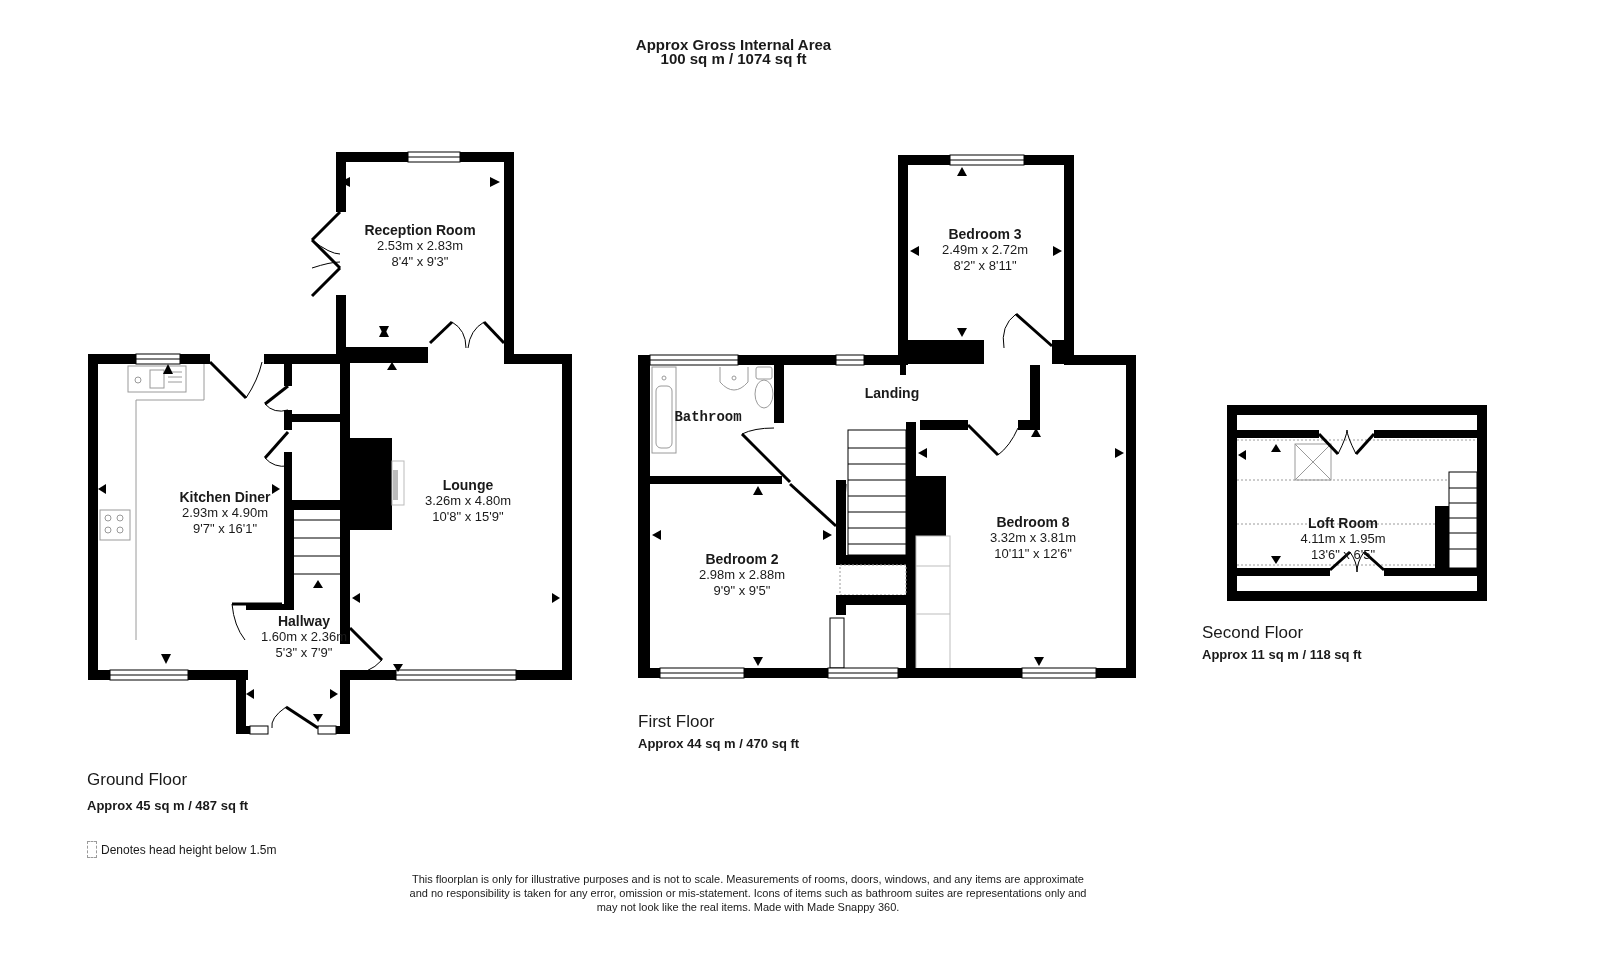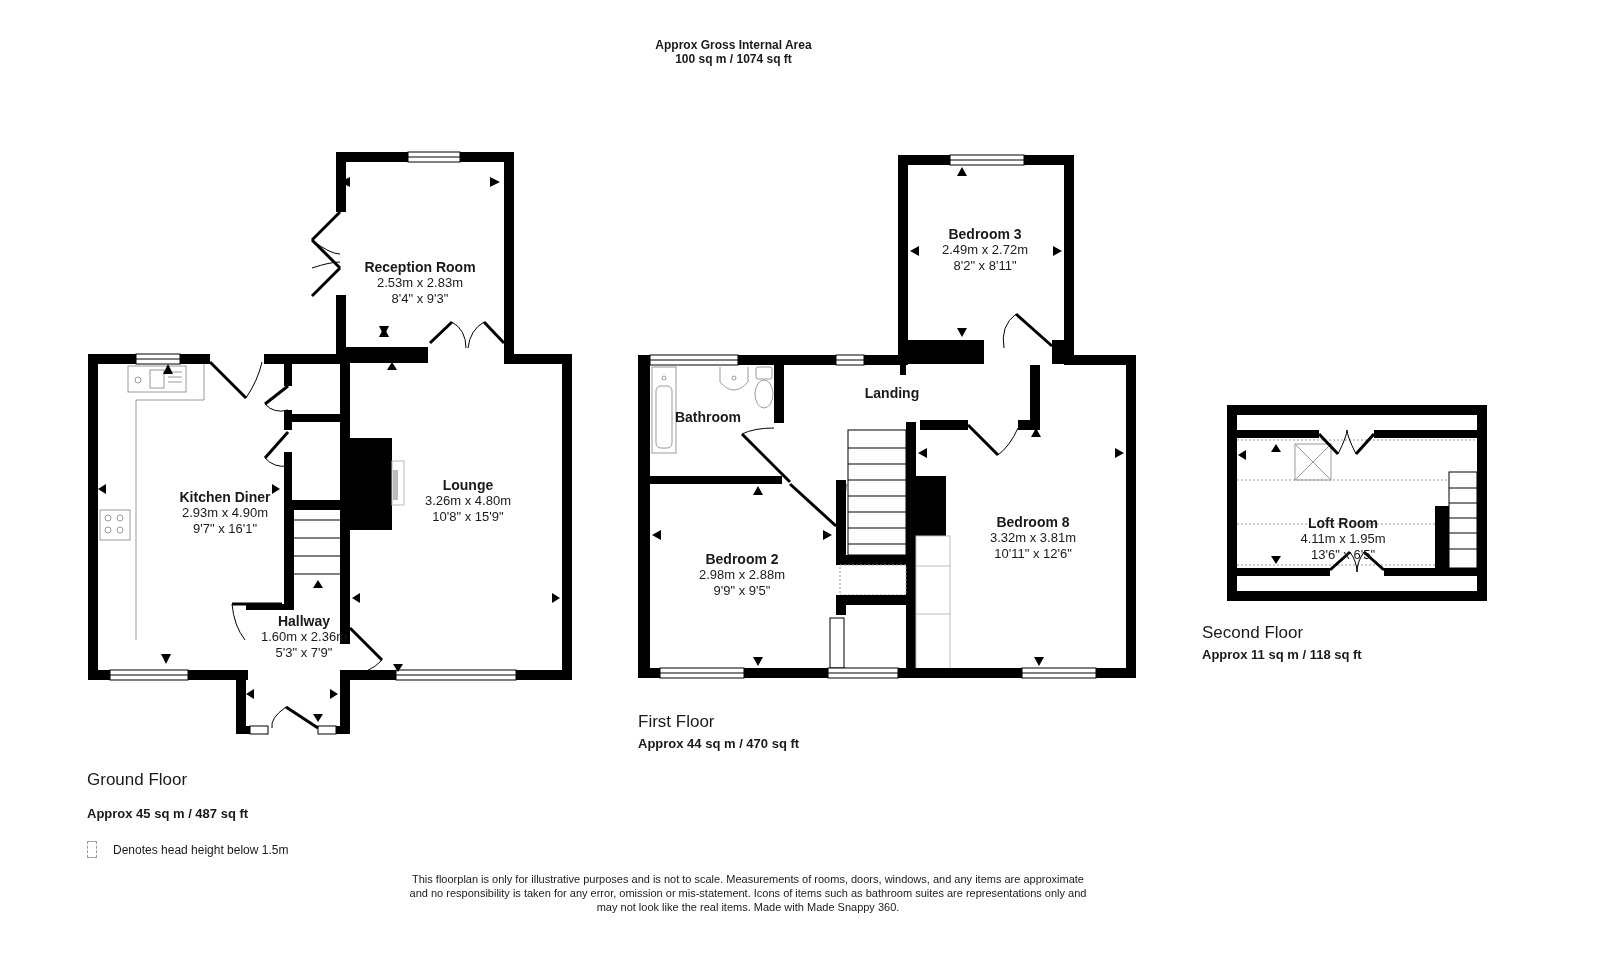--- a/index.html
+++ b/index.html
@@ -1,24 +1,24 @@
 <!DOCTYPE html>
 <html><head>
 <meta charset="utf-8">
 <style>
   html, body { margin: 0; padding: 0; background: #ffffff; }
   body { width: 1600px; height: 953px; position: relative; overflow: hidden; font-family: "Liberation Sans", sans-serif; color: #1a1a1a; }
   .abs { position: absolute; }
-  .header { left: 0; width: 1467px; top: 38px; text-align: center; font-weight: bold; font-size: 12px; line-height: 14px; }
+  .header { left: 0; width: 1467px; top: 38px; text-align: center; font-weight: bold; font-size: 15px; line-height: 14px; }
   .plan { position: absolute; left: 0; top: 0; }
   .room-label { position: absolute; text-align: center; transform: translateX(-50%); white-space: nowrap; font-size: 13px; line-height: 16px; }
   .room-label .nm { font-weight: bold; font-size: 14px; }
   .floor-title { font-size: 17px; }
   .floor-area { font-weight: bold; font-size: 13px; }
-  .legend { font-size: 12px; display: flex; align-items: center; gap: 16px; }
+  .legend { font-size: 12px; display: flex; align-items: center; gap: 4px; }
   .legend-box { width: 8px; height: 15px; border: 1px dashed #9a9a9a; }
   .disclaimer { left: 0; width: 1496px; top: 890px; text-align: center; font-size: 11px; line-height: 14px; }
 </style>
 </head>
 <body>
 
 <div class="abs header">
   <div>Approx Gross Internal Area</div>
   <div>100 sq m / 1074 sq ft</div>
 </div>
@@ -301,21 +301,21 @@
       <line x1="1384" y1="570" x2="1364" y2="552"></line>
       <path d="M1350 552 Q1357 562 1357 572" stroke-width="1"></path>
       <path d="M1364 552 Q1357 562 1357 572" stroke-width="1"></path>
     </g>
     <polygon points="1276,444 1271,452 1281,452"></polygon>
     <polygon points="1238,455 1246,450 1246,460"></polygon>
     <polygon points="1276,564 1271,556 1281,556"></polygon>
   </g>
 </svg>
 
-<div class="room-label" style="left:420px; top:222px;margin-top:37px;">
+<div class="room-label" style="left:420px; top:222px;">
   <div class="nm">Reception Room</div>
   <div>2.53m x 2.83m</div>
   <div>8'4" x 9'3"</div>
 </div>
 <div class="room-label" style="left:189px; top:489px;margin-left:36px;">
   <div class="nm">Kitchen Diner</div>
   <div>2.93m x 4.90m</div>
   <div>9'7" x 16'1"</div>
 </div>
 <div class="room-label" style="left:468px; top:477px;">
@@ -330,21 +330,21 @@
 </div>
 
 <div class="room-label" style="left:985px; top:226px;">
   <div class="nm">Bedroom 3</div>
   <div>2.49m x 2.72m</div>
   <div>8'2" x 8'11"</div>
 </div>
 <div class="room-label" style="left:892px; top:385px;">
   <div class="nm">Landing</div>
 </div>
-<div class="room-label" style="left:708px; top:409px;">
+<div class="room-label" style="left:708px; top:409px;font-family:Liberation Mono, monospace;">
   <div class="nm">Bathroom</div>
 </div>
 <div class="room-label" style="left:742px; top:551px;">
   <div class="nm">Bedroom 2</div>
   <div>2.98m x 2.88m</div>
   <div>9'9" x 9'5"</div>
 </div>
 <div class="room-label" style="left:1033px; top:514px;">
   <div class="nm">Bedroom 8</div>
   <div>3.32m x 3.81m</div>
@@ -352,21 +352,21 @@
 </div>
 
 <div class="room-label" style="left:1343px; top:467px;margin-top:48px;">
   <div class="nm">Loft Room</div>
   <div>4.11m x 1.95m</div>
   <div>13'6" x 6'5"</div>
 </div>
 
 <div class="abs" style="left:87px; top:770px;">
   <div class="floor-title">Ground Floor</div>
-  <div class="floor-area" style="margin-top:16px;">Approx 45 sq m / 487 sq ft</div>
+  <div class="floor-area" style="margin-top:8px;">Approx 45 sq m / 487 sq ft</div>
 </div>
 <div class="abs" style="left:638px; top:712px;">
   <div class="floor-title">First Floor</div>
   <div class="floor-area" style="margin-top:4px;">Approx 44 sq m / 470 sq ft</div>
 </div>
 <div class="abs" style="left:1202px; top:623px;">
   <div class="floor-title">Second Floor</div>
   <div class="floor-area" style="margin-top:4px;">Approx 11 sq m / 118 sq ft</div>
 </div>
 

